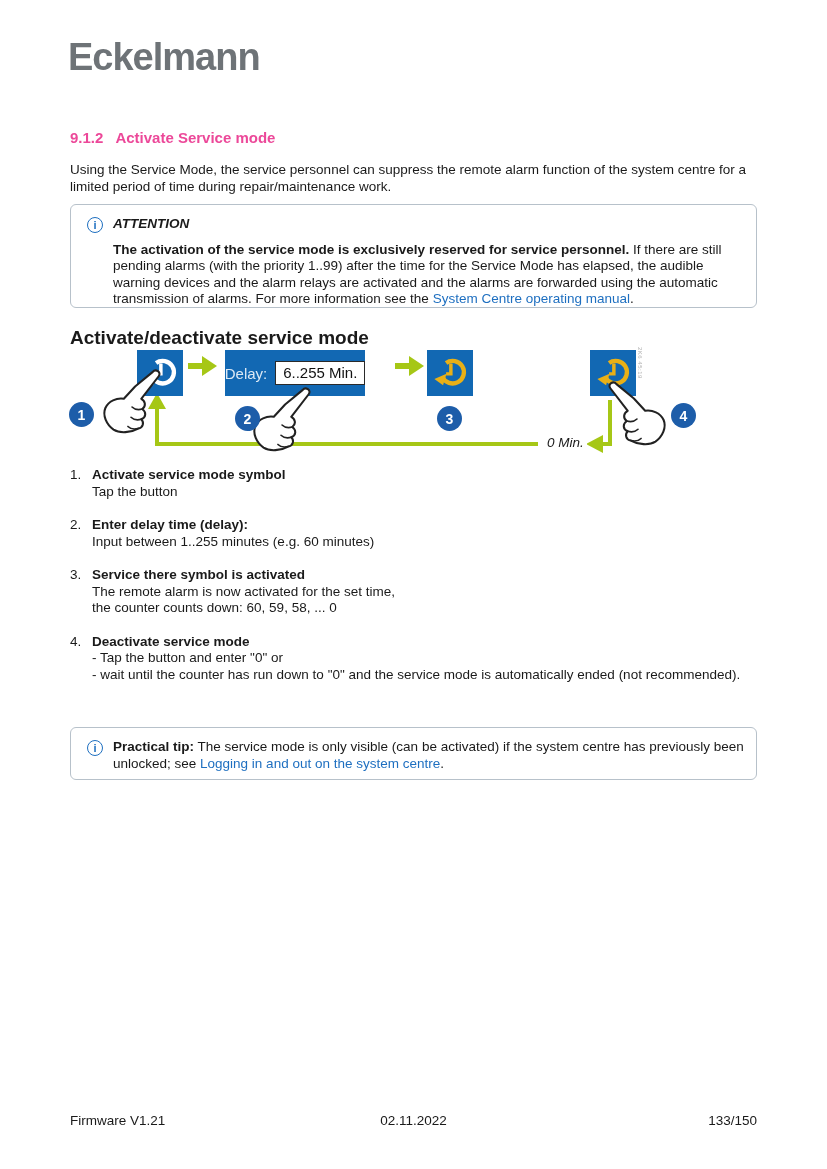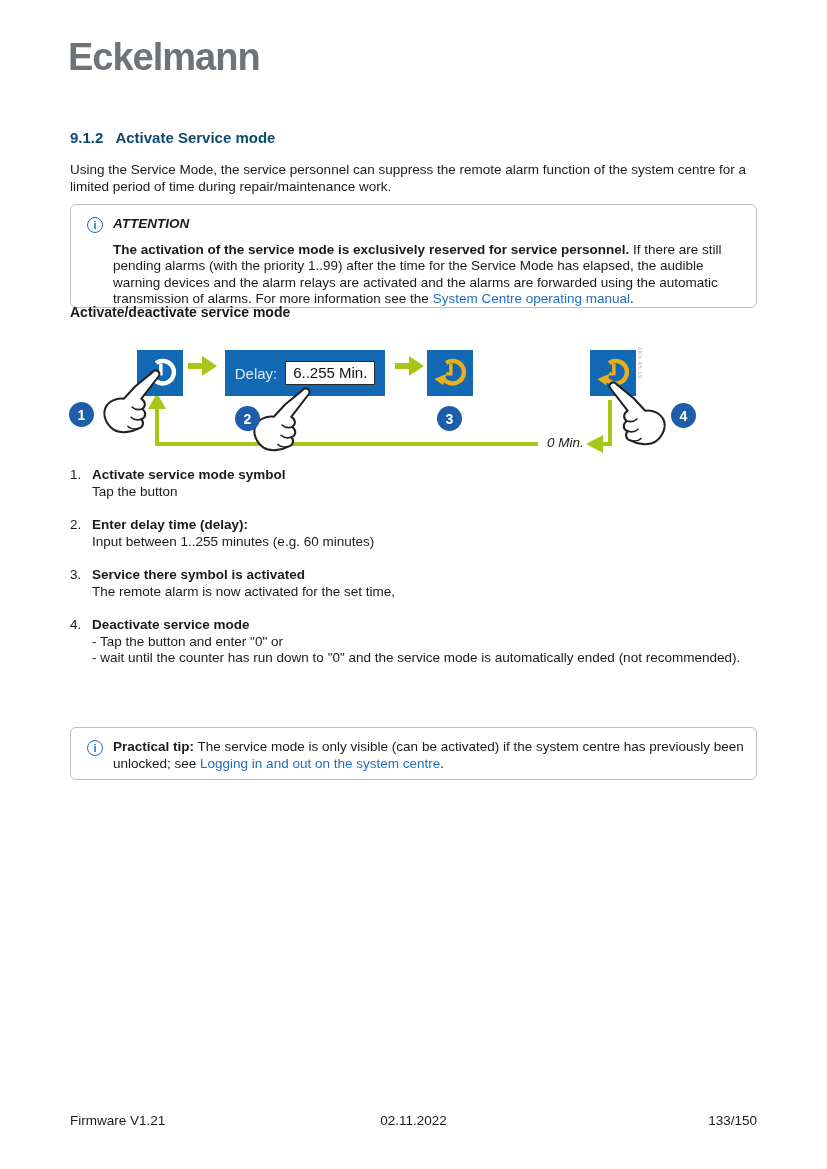--- a/index.html
+++ b/index.html
@@ -10,21 +10,21 @@
     margin:0 auto; overflow:hidden;
   }
   
   .logo {
     position:absolute; left:68px; top:36px;
     font-size:38px; font-weight:bold; color:#6e7377; letter-spacing:-1px;
   }
   
   .sec-head {
     position:absolute; left:70px; top:129px;
-    font-size:15px; font-weight:bold; color:#0c4a6e;
+    font-size:15px; font-weight:bold; color:#ec4899;
   }
   .sec-head .sec-num { margin-right:12px; }
   
   .intro {
     position:absolute; left:70px; top:161px; width:700px;
     font-size:13.5px; line-height:17px;
   }
   
   .note-box {
     position:absolute; left:70px; width:687px;
@@ -39,33 +39,33 @@
     border:1.6px solid #1e6fc0; border-radius:50%;
     color:#1e6fc0; font-size:11px; font-weight:bold; font-style:normal;
     display:flex; align-items:center; justify-content:center; line-height:1;
   }
   .note-content { font-size:13.5px; line-height:16.5px; }
   .note-title { font-weight:bold; font-size:13.5px; margin-bottom:9px;font-style:italic; }
   .b { font-weight:bold; }
   .link { color:#1e6fc0; cursor:pointer; }
   
   .fig-caption {
-    position:absolute; left:70px; top:304px;
-    font-size:14px; font-weight:bold;
+    position:absolute; left:70px; top:327px;
+    font-size:19px; font-weight:bold;
   }
   
   .diagram { position:absolute; left:60px; top:340px; width:707px; height:130px; }
   .diagram .layer { position:absolute; left:0; top:0; width:707px; height:130px; }
   .sq-icon {
     position:absolute; width:46px; height:46px; background:#1268b3;
     display:flex; align-items:center; justify-content:center;
   }
   .sq-icon svg { width:40px; height:40px; }
   .delay-panel {
-    position:absolute; left:165px; top:10px; width:160px; height:46px;
+    position:absolute; left:165px; top:10px; width:140px; height:46px;
     background:#1268b3; display:flex; align-items:center; justify-content:center;
   }
   .delay-label { color:#dce9f5; font-size:15px; margin-right:8px; }
   .delay-input {
     background:#ffffff; color:#111; font-size:15px; line-height:20px;
     padding:1px 6px; min-width:90px; text-align:center;
     border:1px solid #2a2a2a;
   }
   .arrow-right { position:absolute; width:30px; height:22px; }
   .num-badge {
@@ -202,20 +202,21 @@
       <div class="step-body">
         <div class="step-title">Enter delay time (delay):</div>
         <div>Input between 1..255 minutes (e.g. 60 minutes)</div>
       </div>
     </div>
     <div class="step">
       <div class="step-num">3.</div>
       <div class="step-body">
         <div class="step-title">Service there symbol is activated</div>
         <div>The remote alarm is now activated for the set time,</div>
+        <div>the counter counts down: 60, 59, 58, ... 0</div>
       </div>
     </div>
     <div class="step">
       <div class="step-num">4.</div>
       <div class="step-body">
         <div class="step-title">Deactivate service mode</div>
         <div>- Tap the button and enter "0" or</div>
         <div>- wait until the counter has run down to "0" and the service mode is automatically ended (not recommended).</div>
       </div>
     </div>

